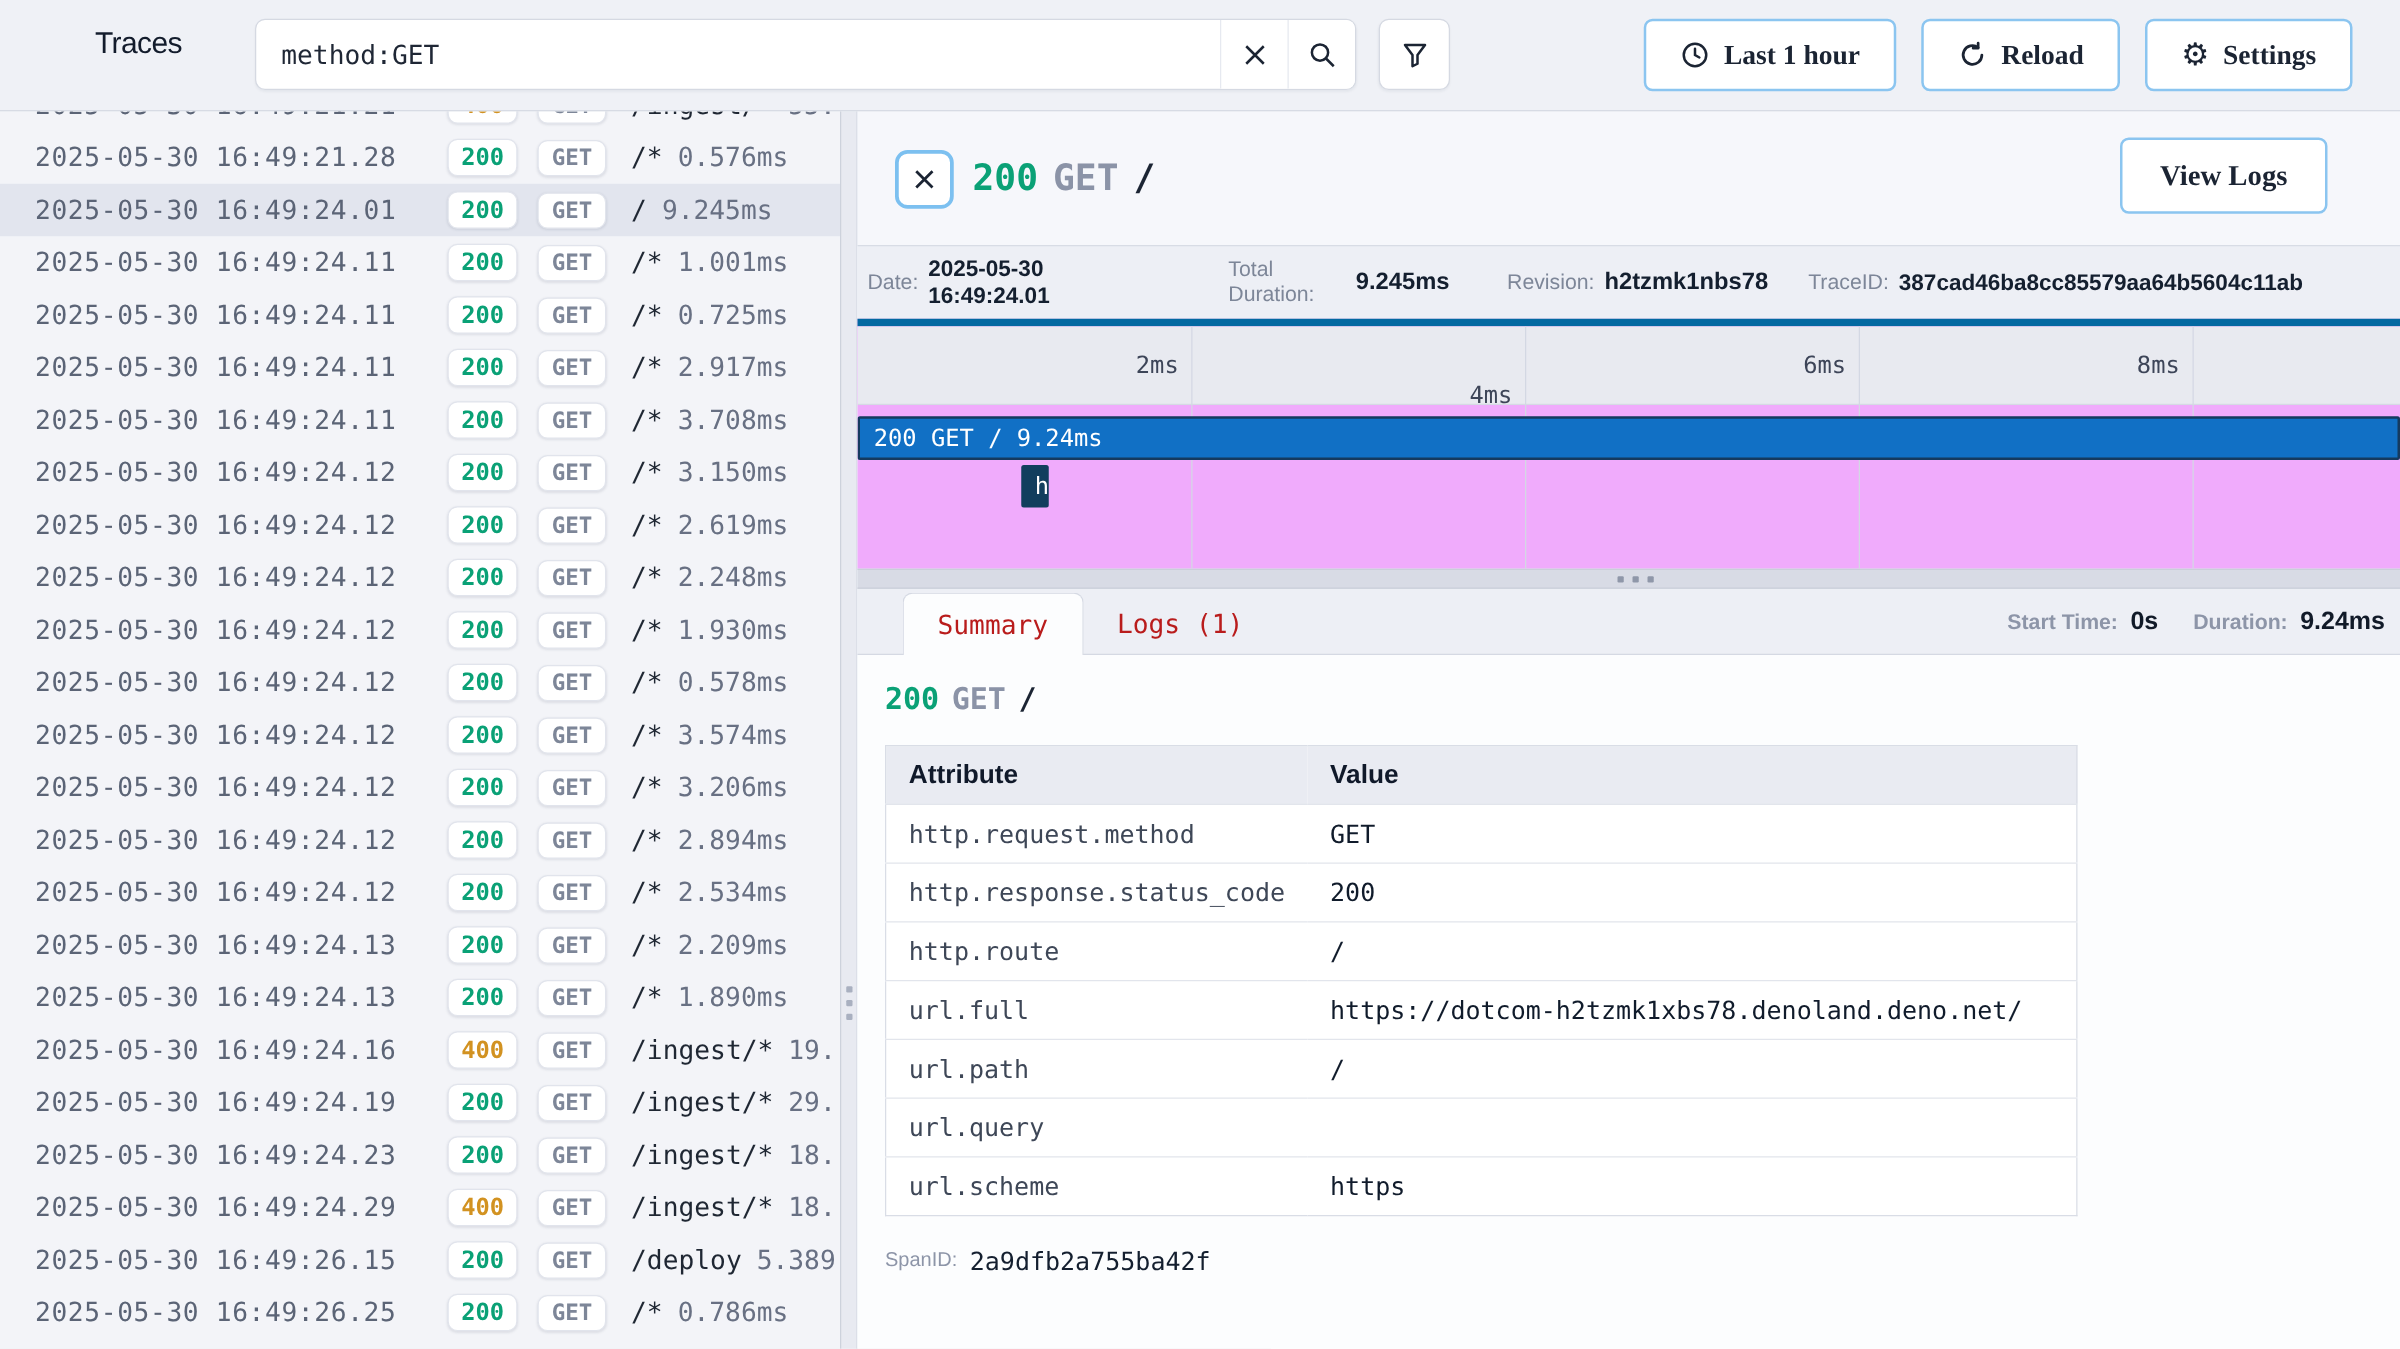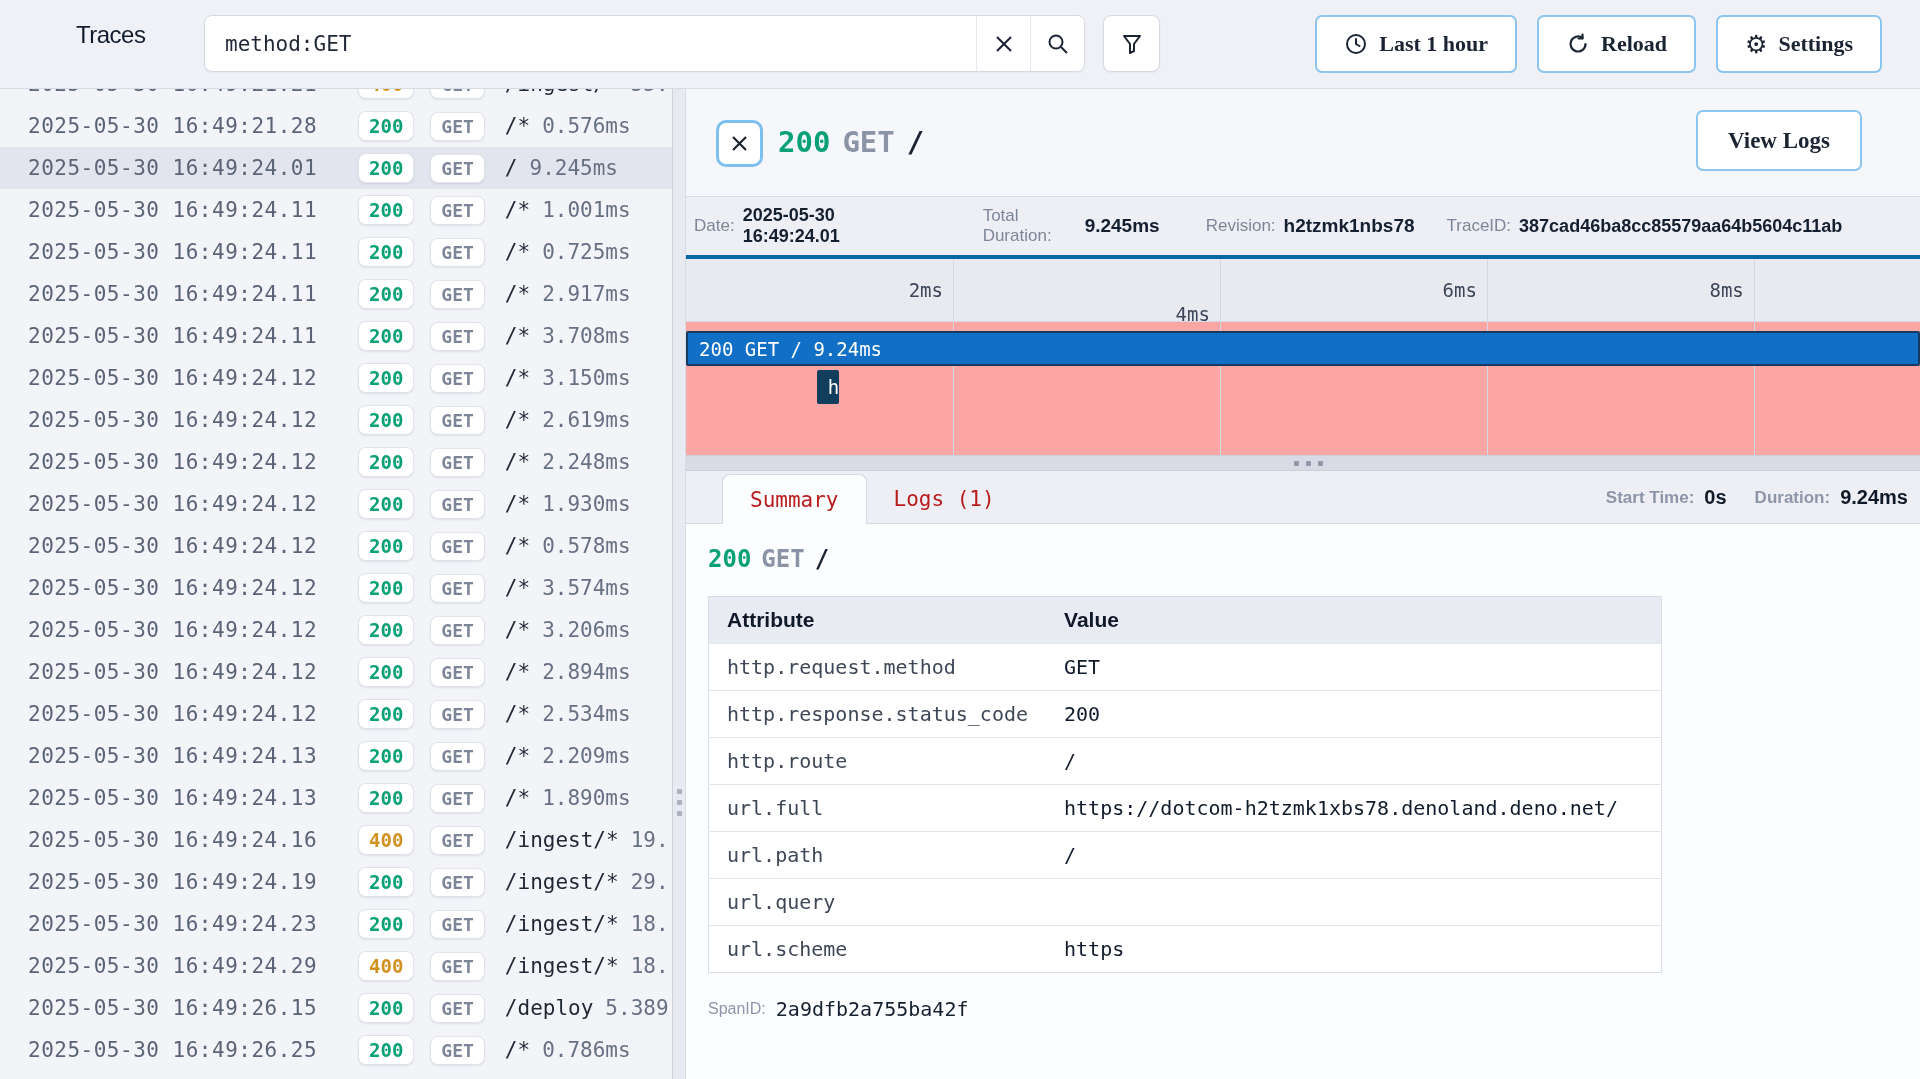--- a/index.html
+++ b/index.html
@@ -44,21 +44,21 @@
 
   .meta-bar { height:59px; background:#edeff5; border-top:1px solid #d8dce5; display:flex; align-items:center; }
   .meta-item { display:flex; align-items:center; }
   .meta-label { color:#7d8698; font-size:17px; flex:none; }
   .meta-label.wrapped { width:94px; line-height:1.2; }
   .meta-value { color:#141f2f; font-size:19px; font-weight:600; margin-left:8px; }
   .meta-value.wrapped { width:136px; line-height:1.15; font-size:18px; }
   .m-date { margin-left:8px; } .m-total { margin-left:104px; } .m-rev { margin-left:46px; } .m-trace { margin-left:32px; }
   .m-trace .meta-value { font-size:18px; }
 
-  .timeline { position:relative; height:200px; background:#fca5a5; border-top:4px solid #0369a1; overflow:hidden; }
+  .timeline { position:relative; height:200px; background:#f0abfc; border-top:6px solid #0369a1; overflow:hidden; }
   .tl-head { position:absolute; left:0; top:0; right:0; height:63px; background:#e8eaf0; border-bottom:1px solid #d5dae4; }
   .gridline { position:absolute; top:0; bottom:0; width:1px; background:#d3d8e3; z-index:1; }
   .tick { position:absolute; top:20px; transform:translateX(-100%); padding-right:10px; font-family:"DejaVu Sans Mono", monospace; font-size:19px; color:#3d4558; z-index:2; }
   .span-bar { position:absolute; z-index:3; display:flex; align-items:center; overflow:hidden; border-radius:2px; cursor:pointer; }
   .span-bar span { font-family:"DejaVu Sans Mono", monospace; font-size:19px; color:#fff; padding-left:11px; white-space:nowrap; }
   .span-bar.root { background:#1170c5; border:2px solid #153a5f; }
   .span-bar.child { background:#123e5d; }
 
   .resize-strip { height:16px; background:#d8dbe5; border-top:1px solid #c9ced9; border-bottom:1px solid #c9ced9; position:relative; cursor:row-resize; }
   .resize-strip .hdots { position:absolute; left:608px; top:5px; width:5px; height:5px; background:#8f97a9; border-radius:1px; box-shadow:12px 0 0 #8f97a9, 24px 0 0 #8f97a9; }

